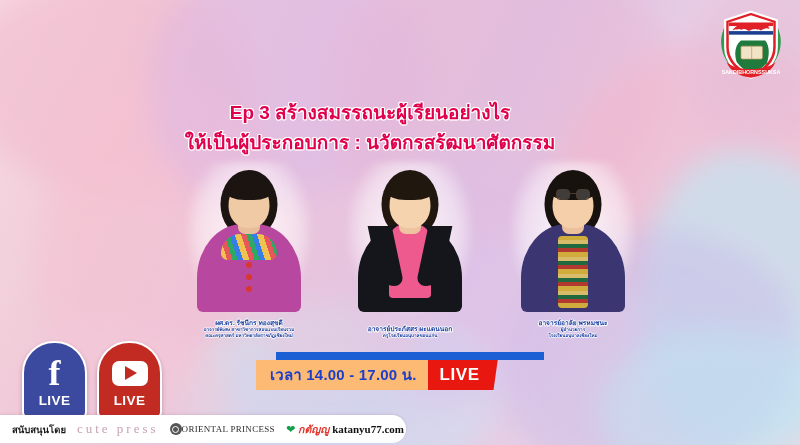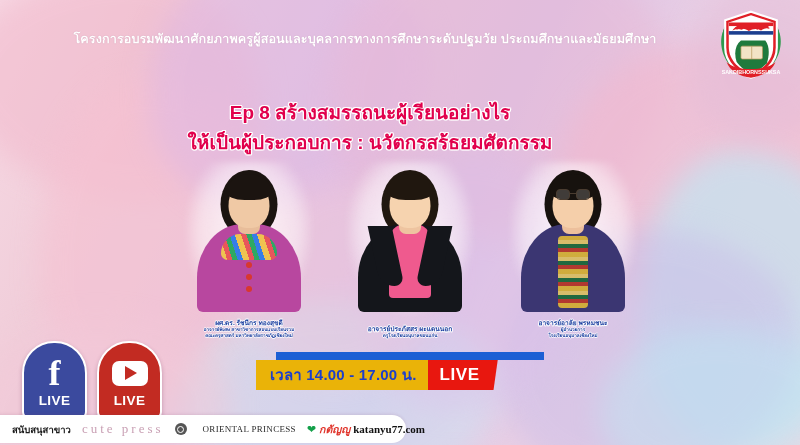--- a/index.html
+++ b/index.html
@@ -251,21 +251,21 @@
   
   .time-wrap { position: absolute; left: 248px; top: 352px; width: 340px; height: 58px; }
   .time-topbar {
     position: absolute; left: 28px; top: 0; width: 268px; height: 8px; background: #1c5fd4;
   }
   .time-row {
     position: absolute; left: 8px; top: 8px; height: 30px;
     display: flex; align-items: stretch;
   }
   .time-white {
-    background: #eab308; display:flex; align-items:center; padding: 0 11px 0 14px;
+    background: #fdba74; display:flex; align-items:center; padding: 0 11px 0 14px;
     color: #1c3fcb; font-weight: 700; font-size: 15px; white-space: nowrap;
     letter-spacing: .2px;
   }
   .time-live {
     background: #e8170f; color: #fff; font-weight: 700; font-size: 17px;
     display:flex; align-items:center; padding: 0 13px 0 12px;
     letter-spacing: .6px;
     clip-path: polygon(0 0, 100% 0, 94% 100%, 0 100%);
     padding-right: 18px;
   }
@@ -284,21 +284,21 @@
     border-radius: 0 14px 14px 0;
     display: flex; align-items: center;
     padding-left: 26px; gap: 11px;
     box-shadow: 0 -1px 3px rgba(120,60,100,.12);
   }
   .sp-label { font-size: 9.5px; font-weight: 700; color: #1a1a1a; white-space: nowrap; }
   .sp-cute {
     font-size: 13px; color: #c9a0b4; letter-spacing: 3px; white-space: nowrap;
     font-family: "Liberation Serif", "DejaVu Serif", serif;
   }
-  .sp-op { display:flex; align-items:center; gap:16px; white-space: nowrap; }
+  .sp-op { display:flex; align-items:center; gap:0; white-space: nowrap; }
   .op-mark {
     width: 12px; height: 12px; border-radius: 50%; background: #555;
     display:inline-block; position: relative;
   }
   .op-mark::after {
     content:""; position:absolute; inset:2.5px; border-radius:50%; border:1px solid #fff;
   }
   .op-text {
     font-size: 9px; color: #2b2b2b; letter-spacing: .3px;
     font-family: "Liberation Serif", "DejaVu Serif", serif;
@@ -346,23 +346,22 @@
       <path d="M30 78 C26 66 28 54 36 48 L70 48 C76 56 76 68 72 80 C64 88 56 92 50 94 C44 92 36 86 30 78 Z" fill="#1f7a3d"></path>
       <rect x="36" y="56" width="30" height="18" rx="2" fill="#f2e3c6" stroke="#b99a5e" stroke-width="1"></rect>
       <line x1="51" y1="56" x2="51" y2="74" stroke="#b99a5e" stroke-width="1"></line>
       <path d="M28 30 C34 26 40 26 46 28 C52 24 58 25 64 28 C70 26 74 28 76 32 C72 30 68 31 64 34 C58 31 52 32 47 35 C42 31 36 30 30 33 Z" fill="#e01f27"></path>
       <path d="M24 34 C32 24 44 22 54 25 C62 22 70 24 76 30 C70 28 64 29 59 33 C52 29 44 29 37 33 C32 31 28 32 24 34 Z" fill="#e01f27"></path>
       <path d="M50 88 C34 88 22 84 16 78 C20 90 34 98 50 100 C66 98 80 90 84 78 C78 84 66 88 50 88 Z" fill="#e01f27"></path>
       <text x="50" y="95" text-anchor="middle" font-size="7.5" font-weight="bold" fill="#ffffff" font-family="Liberation Sans, sans-serif">SAKDIBHORNSSUKSA</text>
     </g>
   </svg>
 
-  <div class="subject-line">โครงการอบรมพัฒนาศักยภาพครูผู้สอนและบุคลากรทางการศึกษาระดับปฐมวัย ประถมศึกษาและมัธยมศึกษา</div>
-  <div class="title-ep">Ep 8 สร้างสมรรถนะผู้เรียนอย่างไร</div>
-  <div class="title-sub">ให้เป็นผู้ประกอบการ : นวัตกรสร้ธยมศัตกรรม</div>
+  <div class="title-ep">Ep 3 สร้างสมรรถนะผู้เรียนอย่างไร</div>
+  <div class="title-sub">ให้เป็นผู้ประกอบการ : นวัตกรสร้ฒนาศัตกรรม</div>
 
   <div class="speakers">
 
     <div class="speaker sp1">
       <div class="halo"></div>
       <div class="photo">
         <div class="hair" style="background:#1b1410;"></div>
         <div class="body-shape" style="background:#b8479f;"></div>
         <div class="neck" style="background:#e8bd9a;"></div>
         <div class="head" style="background:#f0c9a5;"></div>
@@ -440,21 +439,21 @@
 
   <div class="time-wrap">
     <div class="time-topbar"></div>
     <div class="time-row">
       <div class="time-white">เวลา 14.00 - 17.00 น.</div>
       <div class="time-live">LIVE</div>
     </div>
   </div>
 
   <div class="sponsor-bar">
-    <span class="sp-label">สนับสนุสาขาว</span>
+    <span class="sp-label">สนับสนุนโดย</span>
     <span class="sp-cute">cute press</span>
     <span class="sp-op">
       <span class="op-mark"></span>
       <span class="op-text">ORIENTAL PRINCESS</span>
     </span>
     <span class="sp-kat">
       <span class="kat-heart">❤</span>
       <span class="kat-thai">กตัญญู</span>
       <span class="kat-url">katanyu77.com</span>
     </span>

